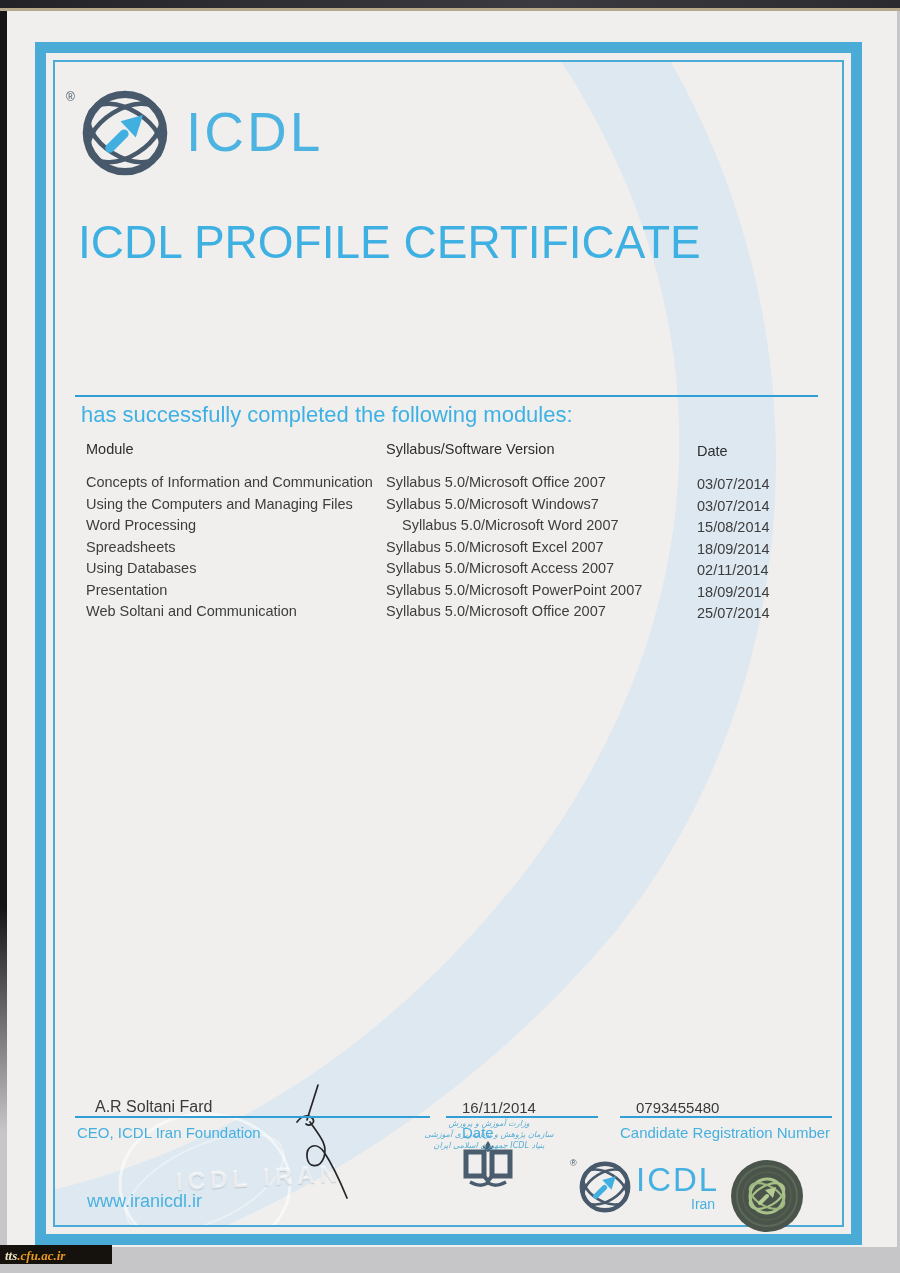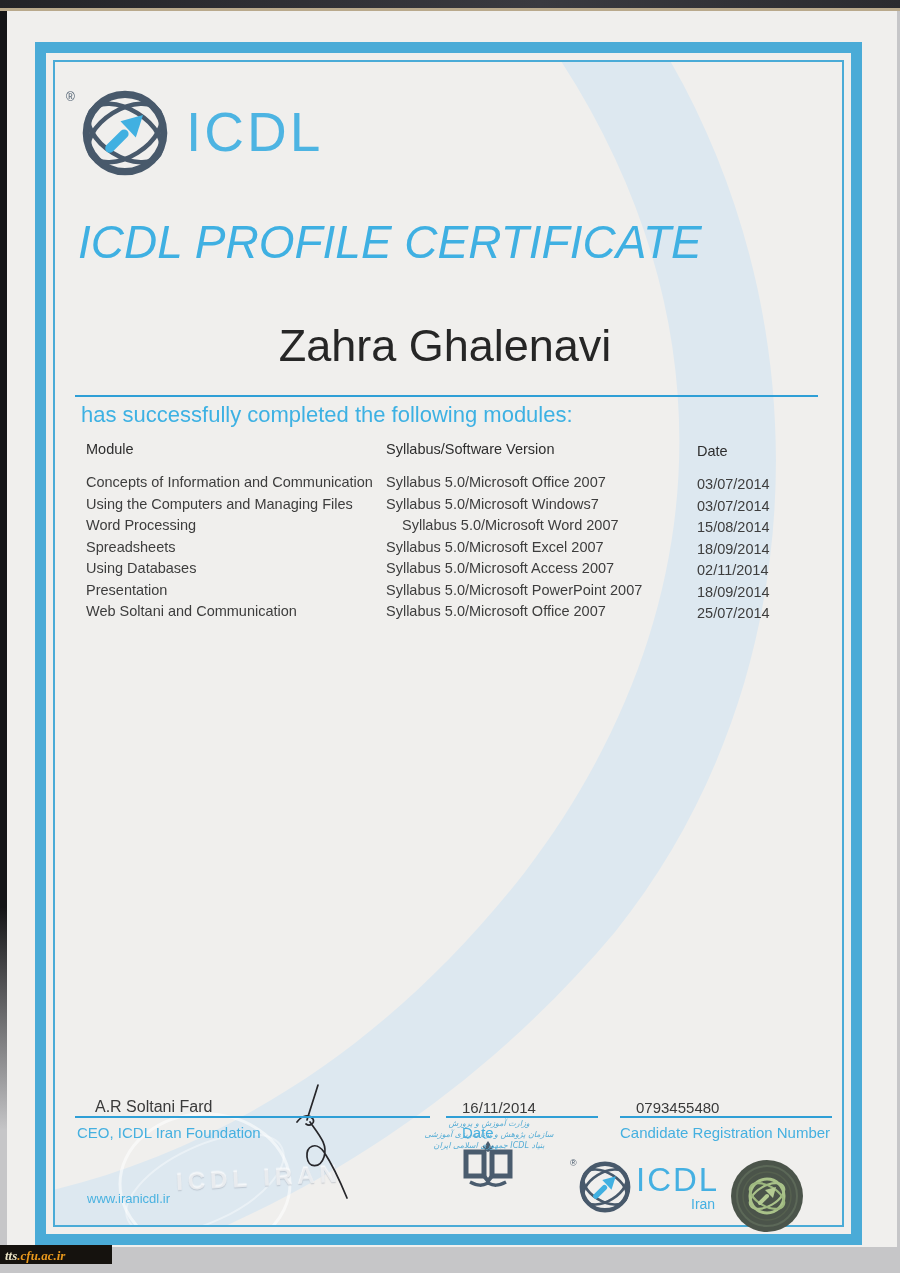--- a/index.html
+++ b/index.html
@@ -16,36 +16,36 @@
   .frame-inner{left:53px;top:60px;width:791px;height:1167px;border:2px solid #4aabd7;box-sizing:border-box;}
   .content-clip{left:55px;top:62px;width:787px;height:1163px;overflow:hidden;}
   .swirl{position:absolute;left:0;top:0;}
   .embossed{position:absolute;left:121px;top:1102px;font-size:24px;font-weight:bold;letter-spacing:5px;
     color:rgba(255,255,255,0.6);text-shadow:0 1px 1px rgba(150,160,172,0.45), 0 -1px 1px rgba(255,255,255,0.5);
     transform:rotate(-3deg);}
   
   .reg-top{left:66px;top:90px;font-size:12px;color:#48596b;}
   .logo-svg-top{left:80px;top:88px;}
   .logo-text-top{left:186px;top:100px;font-size:55px;letter-spacing:3px;color:#4db4e2;}
-  .title{left:78px;top:215px;font-size:46px;color:#3fb0e2;letter-spacing:0px;white-space:nowrap;font-style:italic;}
+  .title{left:78px;top:215px;font-size:46px;color:#3fb0e2;letter-spacing:0px;white-space:nowrap;}
   .name{left:75px;top:320px;width:740px;text-align:center;font-size:45px;color:#262626;}
   .divider{left:75px;top:395px;width:743px;height:2px;background:#2f9fd6;}
   .statement{left:81px;top:402px;font-size:22px;color:#3db1e3;}
   
   .th{font-size:14.5px;color:#2e2e2e;white-space:nowrap;}
   .td{font-size:14.5px;color:#3d3d3d;white-space:nowrap;}
   .col-module{left:86px;}
   .col-syllabus{left:386px;}
   .col-date{left:697px;}
   
   .uline{height:2px;background:#2f9fd6;}
   .sig-name{left:95px;top:1098px;font-size:16px;color:#3a3a3a;}
   .blue-label{font-size:15px;color:#45b0e0;white-space:nowrap;}
   .val{font-size:15px;color:#3a3a3a;white-space:nowrap;}
-  .website{left:87px;top:1191px;font-size:13px;color:#4ab2e0;}
+  .website{left:87px;top:1191px;font-size:18px;color:#4ab2e0;}
   .ministry-text{left:413px;top:1118px;width:152px;text-align:center;font-size:8px;line-height:11px;
     color:#57add5;direction:rtl;font-family:"DejaVu Sans",sans-serif;font-style:italic;}
   .logo-text-bottom{left:636px;top:1161px;font-size:33px;letter-spacing:2px;color:#45b0e2;}
   .iran-label{left:691px;top:1196px;font-size:14px;color:#45b0e2;}
   .reg-bottom{left:570px;top:1158px;font-size:9px;color:#48596b;}
   
   .tts-box{left:0;top:1245px;width:112px;height:19px;background:#15120e;display:flex;align-items:flex-end;padding-left:5px;box-sizing:border-box;}
   .tts-box span{font-style:italic;font-weight:bold;font-size:13px;font-family:"Liberation Serif",serif;}
   .tts-prefix{color:#ece5c6;}
   .tts-suffix{color:#e8981c;}
@@ -79,21 +79,20 @@
   <svg class="abs logo-svg-top" width="90" height="90" viewBox="0 0 100 100">
     <circle cx="50" cy="50" r="43" fill="none" stroke="#48596b" stroke-width="8"></circle>
     <ellipse cx="50" cy="50" rx="45" ry="26" fill="none" stroke="#48596b" stroke-width="5" transform="rotate(-32 50 50)"></ellipse>
     <ellipse cx="50" cy="50" rx="45" ry="26" fill="none" stroke="#48596b" stroke-width="5" transform="rotate(32 50 50)"></ellipse>
     <path d="M33,67 L49,51" stroke="#41b0e1" stroke-width="10" stroke-linecap="round"></path>
     <polygon points="45,37 70,30 62,55" fill="#41b0e1"></polygon>
   </svg>
   <div class="abs logo-text-top">ICDL</div>
 
   <div class="abs title">ICDL PROFILE CERTIFICATE</div>
-  <div class="abs name">Zahra Ghalenavi</div>
   <div class="abs divider"></div>
   <div class="abs statement">has successfully completed the following modules:</div>
 
   <div class="abs th col-module" style="top:441px;">Module</div>
   <div class="abs th col-syllabus" style="top:441px;">Syllabus/Software Version</div>
   <div class="abs th col-date" style="top:443px;">Date</div>
 
   <div>
     <div class="abs td col-module" style="top:474px;">Concepts of Information and Communication</div>
     <div class="abs td col-syllabus" style="top:474px;">Syllabus 5.0/Microsoft Office 2007</div>

